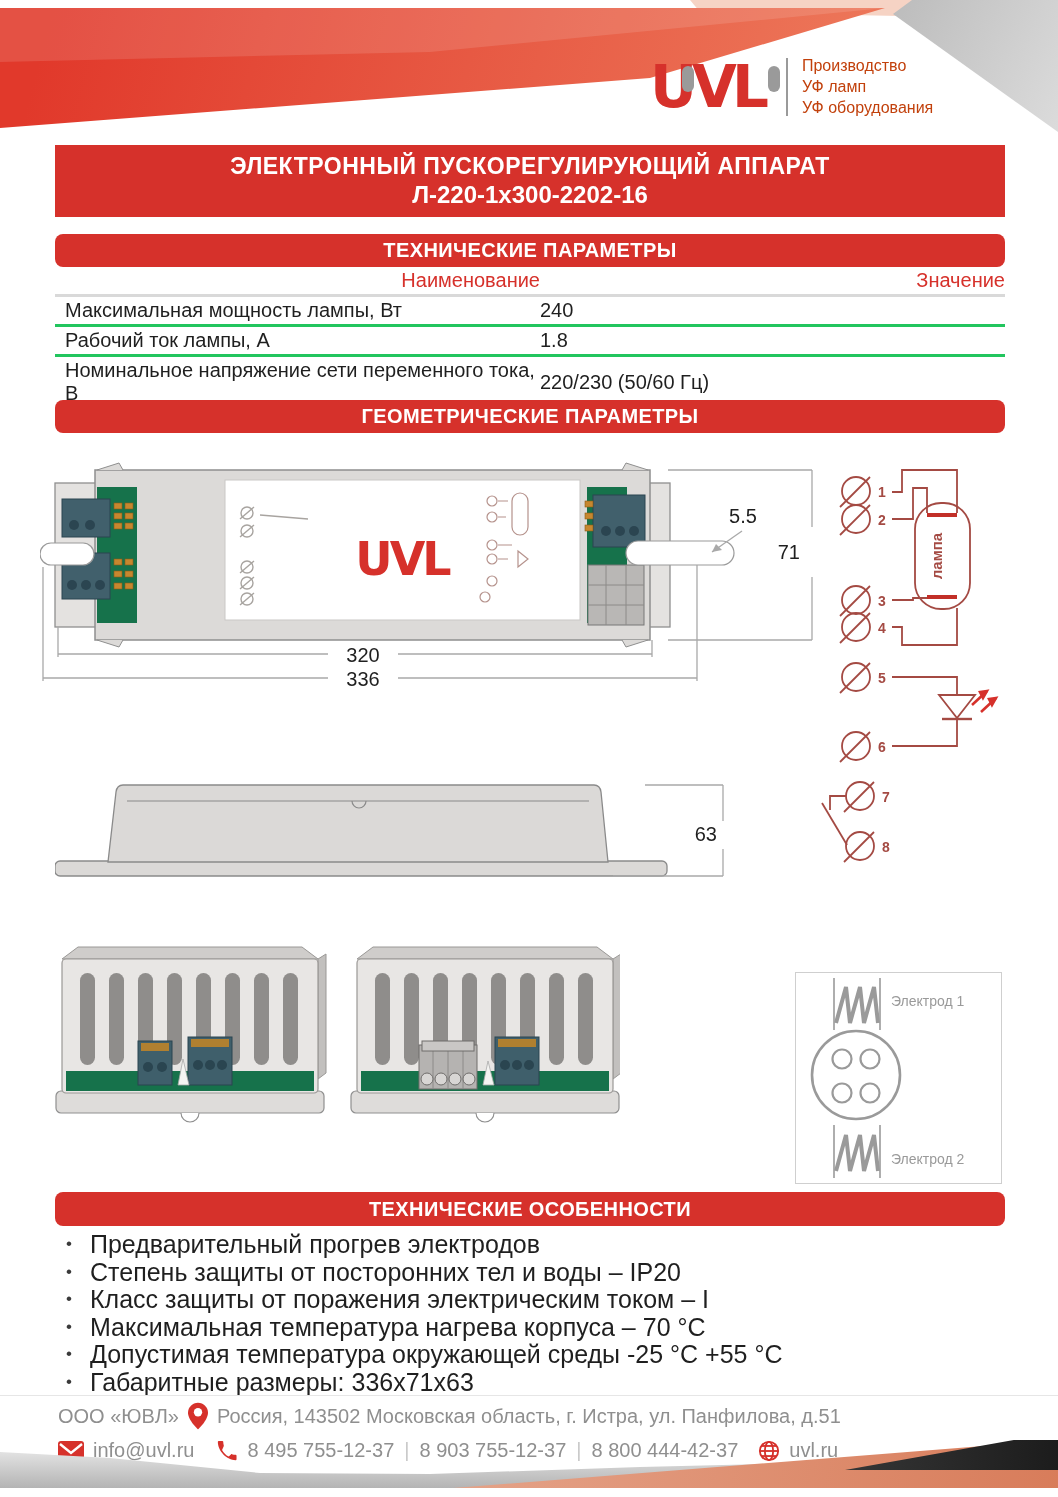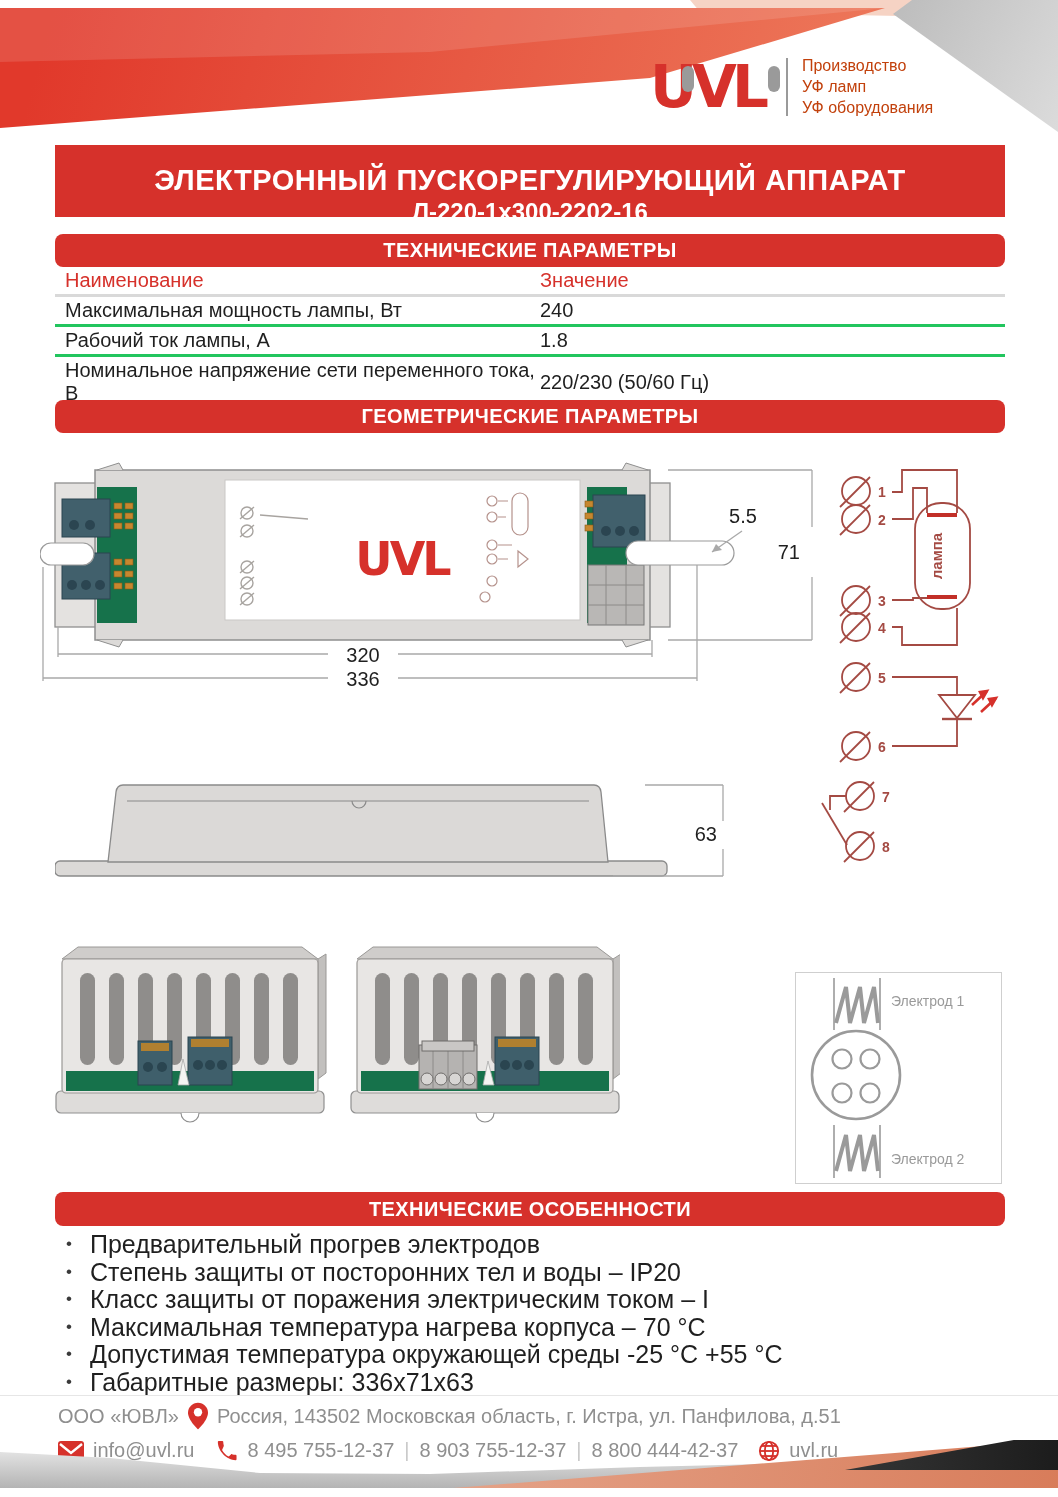--- a/index.html
+++ b/index.html
@@ -27,34 +27,34 @@
   .logo-acc1,.logo-acc2{position:absolute;background:#9a9a9a;border-radius:6px;}
   .logo-acc1{width:12px;height:26px;left:32px;top:8px;}
   .logo-acc2{width:12px;height:26px;left:118px;top:8px;}
   .logo-divider{width:2px;height:58px;background:#9a9a9a;margin:0 14px 0 22px;}
   .logo-tagline{font-size:16px;color:#c2410c;line-height:21px;}
 
   
   .band{position:absolute;left:55px;width:950px;background:#d6312b;color:#fff;
     text-align:center;font-weight:bold;}
   .band-title{top:145px;height:72px;}
-  .band-title .l1{font-size:29px;padding-top:19px;letter-spacing:0.5px;}
+  .band-title .l1{font-size:23px;padding-top:8px;letter-spacing:0.5px;}
   .band-title .l2{font-size:24px;font-weight:bold;margin-top:1px;}
   .band-sec{height:33px;line-height:33px;font-size:20px;letter-spacing:0.4px;border-radius:8px;}
   .band-params{top:234px;}
   .band-geom{top:400px;}
   .band-feat{top:1192px;height:34px;line-height:34px;}
 
   
   .ptable{position:absolute;left:55px;top:268px;width:950px;font-size:20px;}
   .prow{display:flex;align-items:center;border-bottom:3px solid #22c55e;}
   .prow .pname{flex:0 0 475px;padding:2px 0 2px 10px;line-height:23px;}
   .prow .pval{flex:1;padding:2px 0;}
   .prow-head{color:#d6312b;border-bottom:3px solid #d9d9d9;}
-  .prow-head .pname,.prow-head .pval{padding-top:1px;padding-bottom:2px;}
+  .prow-head .pname,.prow-head .pval{padding-top:1px;padding-bottom:2px;text-align:right;}
   .prow-last{border-bottom:none;}
 
   
   .dim-text{font-size:20px;fill:#1f1f1f;font-family:"Liberation Sans",sans-serif;}
   .dimline{stroke:#a9a9a9;stroke-width:1.3;fill:none;}
   .schem{stroke:#a44a43;stroke-width:1.8;fill:none;}
 
   
   .base-title{position:absolute;left:770px;top:928px;width:233px;text-align:right;
     font-size:15px;font-weight:bold;color:#9a9a9a;line-height:19px;}

